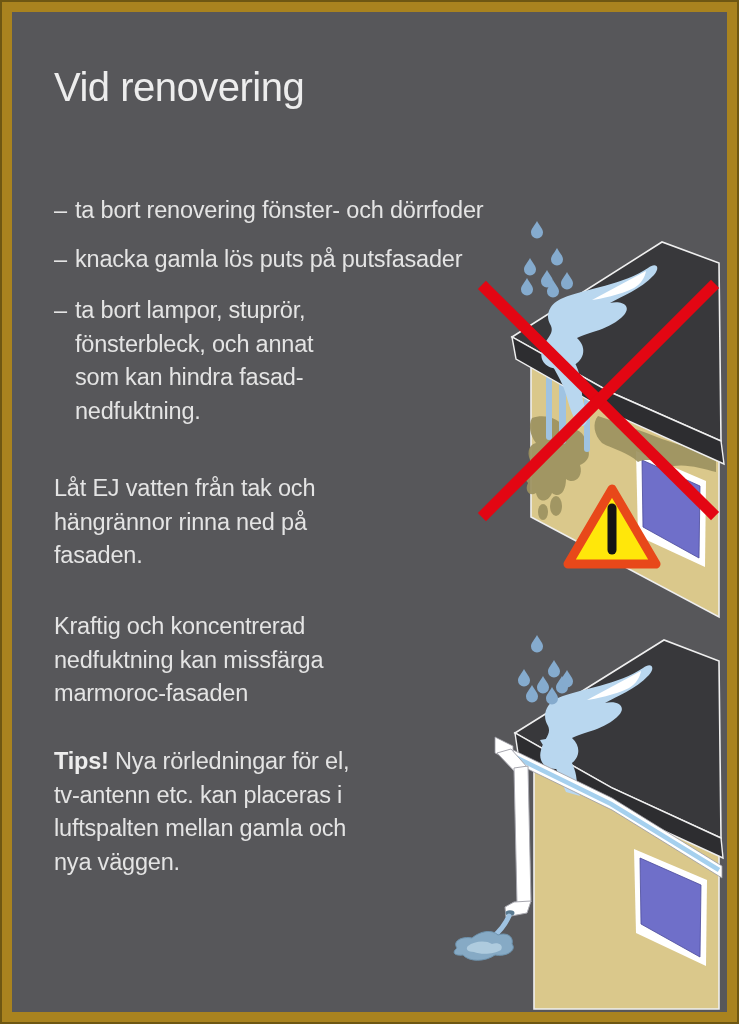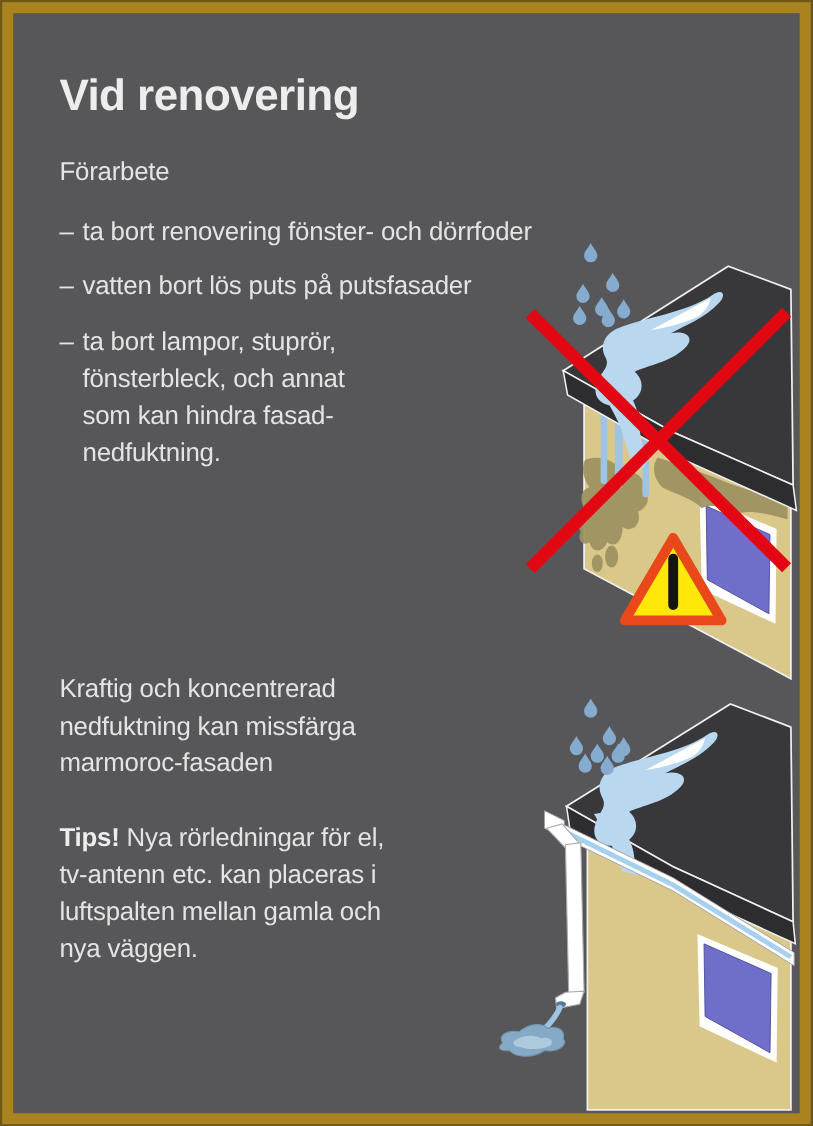--- a/index.html
+++ b/index.html
@@ -17,21 +17,21 @@
     position:relative;width:739px;height:1024px;overflow:hidden;
     background:var(--bg);
     font-family:"Liberation Sans","DejaVu Sans",sans-serif;
     color:var(--text);
   }
   .frame{position:absolute;inset:0;z-index:50;pointer-events:none;
     border:2px solid var(--border-edge);}
   .frame::after{content:"";position:absolute;inset:0;border:10px solid var(--border-gold);}
   .page-title{
     position:absolute;left:54px;top:64px;margin:0;z-index:2;
-    font-size:40px;line-height:1.15;font-weight:700;color:var(--title);
+    font-size:40px;line-height:1.15;font-weight:400;color:var(--title);
     letter-spacing:-0.5px;
   }
   .tblock{position:absolute;left:54px;z-index:2;font-size:23.5px;line-height:33.5px;letter-spacing:-0.2px;}
   .pre{white-space:pre-line;}
   .bullet{display:flex;}
   .dash{width:21px;flex:0 0 21px;}
   .tips-label{font-weight:700;color:var(--title);}
   .art{position:absolute;inset:0;width:739px;height:1024px;z-index:1;}
 
   
@@ -172,42 +172,42 @@
         <use href="#drop" x="562" y="685"></use>
         <use href="#drop" x="532" y="694"></use>
         <use href="#drop" x="552" y="696"></use>
         <use href="#drop" x="567" y="679"></use>
       </g>
     </g>
   </svg>
 
   <h1 class="page-title">Vid renovering</h1>
 
-  <div class="tblock" style="top:140px;">
-    <span>Förarbete</span>
-  </div>
 
   <div class="tblock bullet" style="top:194px;">
     <span class="dash">–</span>
     <span class="pre">ta bort renovering fönster- och dörrfoder</span>
   </div>
 
   <div class="tblock bullet" style="top:243px;">
     <span class="dash">–</span>
-    <span class="pre">vatten bort lös puts på putsfasader</span>
+    <span class="pre">knacka gamla lös puts på putsfasader</span>
   </div>
 
   <div class="tblock bullet" style="top:294px;">
     <span class="dash">–</span>
     <span class="pre">ta bort lampor, stuprör,
 fönsterbleck, och annat
 som kan hindra fasad-
 nedfuktning.</span>
   </div>
 
+  <div class="tblock pre" style="top:472px;">Låt EJ vatten från tak och
+hängrännor rinna ned på
+fasaden.</div>
 
   <div class="tblock" style="top:745px;">
     <span class="tips-label">Tips!</span>
     <span class="pre">Nya rörledningar för el,
 tv-antenn etc. kan placeras i
 luftspalten mellan gamla och
 nya väggen.</span>
   </div>
 
   <div class="tblock pre" style="top:610px;">Kraftig och koncentrerad

